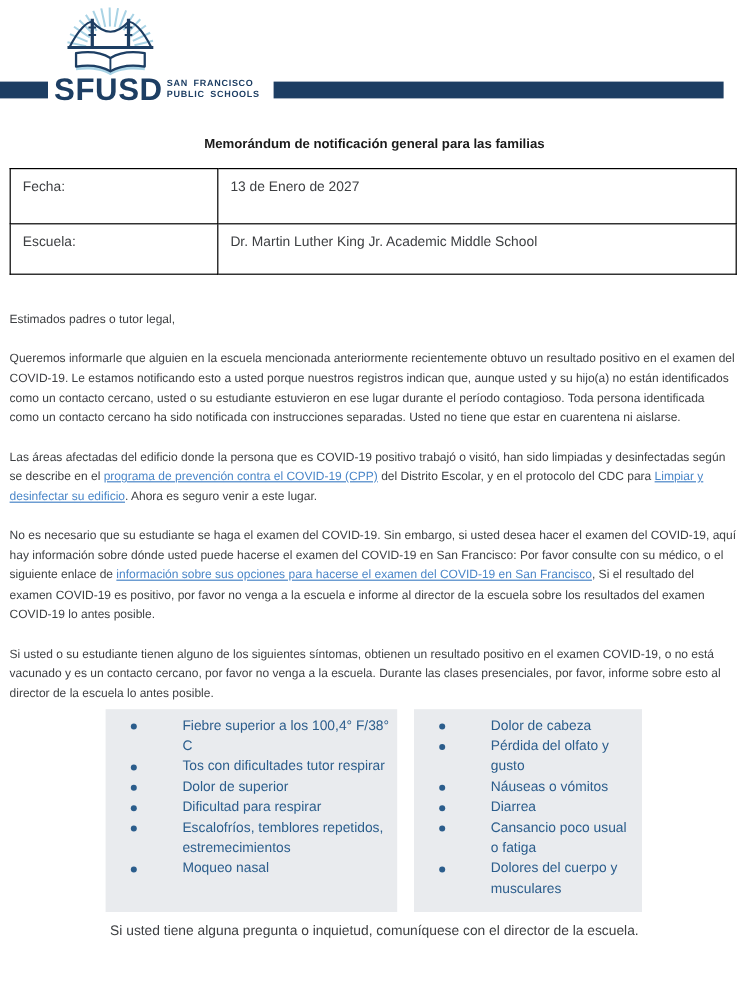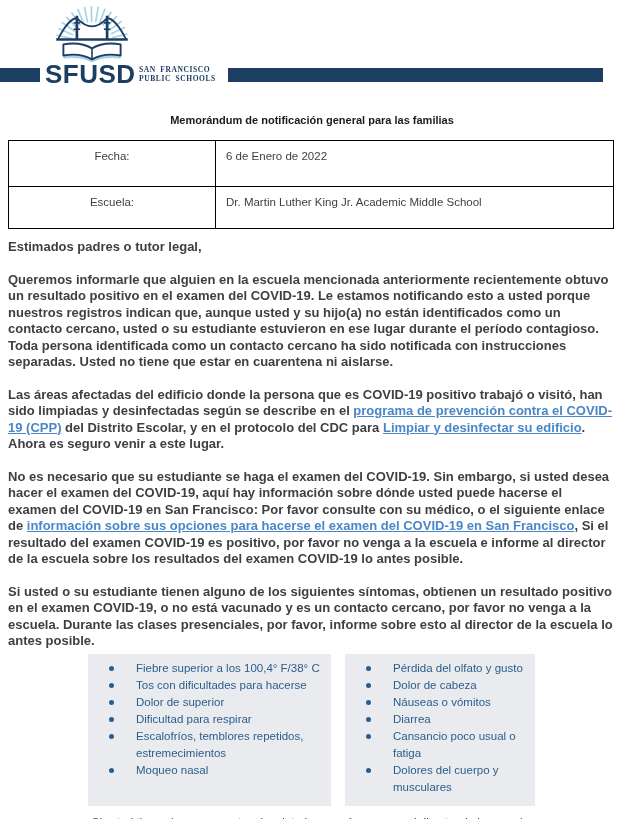--- a/index.html
+++ b/index.html
@@ -24,61 +24,61 @@
   .bar{position:absolute;height:14px;background:var(--navy);}
   .bar-left{left:0;top:68px;width:40px;}
   .bar-right{left:228px;top:68px;width:375px;}
   .brand-word{
     position:absolute;left:45px;top:59px;
     font-size:26px;font-weight:bold;letter-spacing:0.5px;color:var(--navy);
   }
   .brand-sub{
     position:absolute;left:139px;top:66px;
     font-size:7.5px;font-weight:bold;letter-spacing:0.6px;word-spacing:2px;
-    line-height:8.5px;color:var(--navy);font-family:Liberation Serif, serif;
+    line-height:8.5px;color:var(--navy);
   }
   .emblem{position:absolute;left:52px;top:3px;}
 
   
   .doc-title{
     margin-top:18px;text-align:center;
     font-size:11px;font-weight:bold;color:#1a1a1a;
   }
 
   
   table.info{
     border-collapse:collapse;margin:14px 10px 0 8px;width:606px;
     font-size:11.5px;color:var(--text);
   }
   table.info td{
     border:1px solid #000;vertical-align:top;padding:8px 10px;
     line-height:15px;
   }
-  td.lbl{width:207px;text-align:center;}
+  td.lbl{width:173px;}
   tr.r1 td{height:46px;}
   tr.r2 td{height:42px;}
   tr.r3 td{height:50px;}
 
   
-  .body-text{margin:10px 10px 0 8px;font-size:13px;line-height:16.5px;font-weight:bold;}
+  .body-text{margin:30px 10px 0 8px;font-size:10px;line-height:16.5px;}
   .body-text p{margin-bottom:16px;}
   a.link{color:var(--link);text-decoration:underline;cursor:pointer;}
 
   
   .symptoms{
     display:flex;margin:2px 0 0 88px;width:447px;gap:14px;
   }
   .symptom-box{
     background:var(--boxbg);padding:6px 6px 10px 0;
   }
   .symptom-box.left{width:243px;}
   .symptom-box.right{width:190px;}
   .symptoms ul{list-style:none;}
   .symptoms li{
-    position:relative;padding-left:48px;
+    position:relative;padding-left:64px;
     font-size:11.5px;line-height:17px;color:var(--symptom);
   }
   .symptoms li::before{
     content:"";position:absolute;left:21px;top:6px;
     width:5px;height:5px;border-radius:50%;background:var(--symptom);
   }
 
   
   .closing{
     margin-top:10px;text-align:center;font-size:11.5px;color:var(--text);
@@ -136,21 +136,21 @@
     </div>
     <div class="bar bar-right"></div>
   </div>
 
   <div class="doc-title">Memorándum de notificación general para las familias</div>
 
   <table class="info">
     <tbody>
         <tr class="r1">
       <td class="lbl">Fecha:</td>
-      <td>6 de Enero de 2022</td>
+      <td>13 de Enero de 2027</td>
     </tr>
     <tr class="r2">
       <td class="lbl">Escuela:</td>
       <td>Dr. Martin Luther King Jr. Academic Middle School</td>
     </tr>
   </tbody>
     </table>
 
   <div class="body-text">
     <p>Estimados padres o tutor legal,</p>
@@ -161,31 +161,31 @@
 
     <p><span>No es necesario que su estudiante se haga el examen del COVID-19.  Sin embargo, si usted desea hacer el examen del COVID-19, aquí hay  información sobre dónde usted puede hacerse el examen del COVID-19 en San Francisco: Por favor consulte con su médico, o el siguiente enlace de </span><a class="link">información sobre sus opciones para hacerse el examen del COVID-19 en San Francisco</a><span>, Si el resultado del examen COVID-19 es positivo, por favor no venga a la escuela e informe al director de la escuela sobre los resultados del examen COVID-19 lo antes posible.</span></p>
 
     <p style="margin-bottom:4px;">Si usted o su estudiante tienen alguno de los siguientes síntomas, obtienen un resultado positivo en el examen COVID-19, o no está vacunado y es un contacto cercano, por favor no venga a la escuela. Durante las clases presenciales, por favor,  informe sobre esto al director de la escuela lo antes posible.</p>
   </div>
 
   <div class="symptoms">
     <div class="symptom-box left">
       <ul>
           <li>Fiebre superior a los 100,4° F/38° C</li>
-          <li>Tos con dificultades para hacerse</li>
+          <li>Tos con dificultades tutor respirar</li>
           <li>Dolor de superior</li>
           <li>Dificultad para respirar</li>
           <li>Escalofríos, temblores repetidos, estremecimientos</li>
           <li>Moqueo nasal</li>
         </ul>
     </div>
     <div class="symptom-box right">
       <ul>
+          <li>Dolor de cabeza</li>
           <li>Pérdida del olfato y gusto</li>
-          <li>Dolor de cabeza</li>
           <li>Náuseas o vómitos</li>
           <li>Diarrea</li>
           <li>Cansancio poco usual o fatiga</li>
           <li>Dolores del cuerpo y musculares</li>
         </ul>
     </div>
   </div>
 
   <div class="closing">Si usted tiene alguna pregunta o inquietud, comuníquese con el director de la escuela.</div>
 

